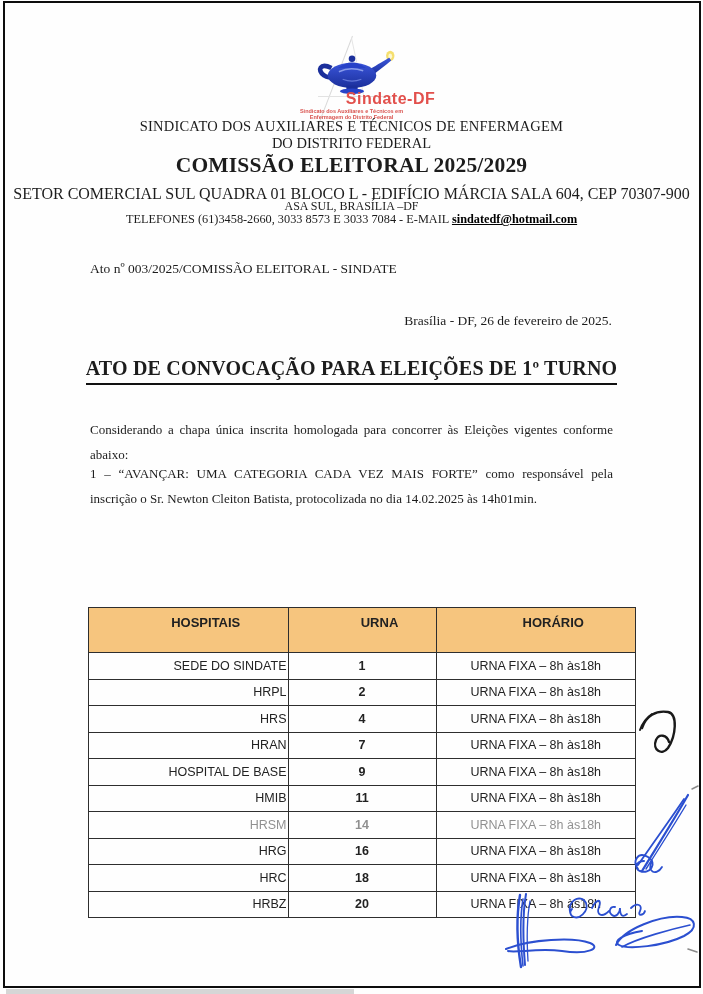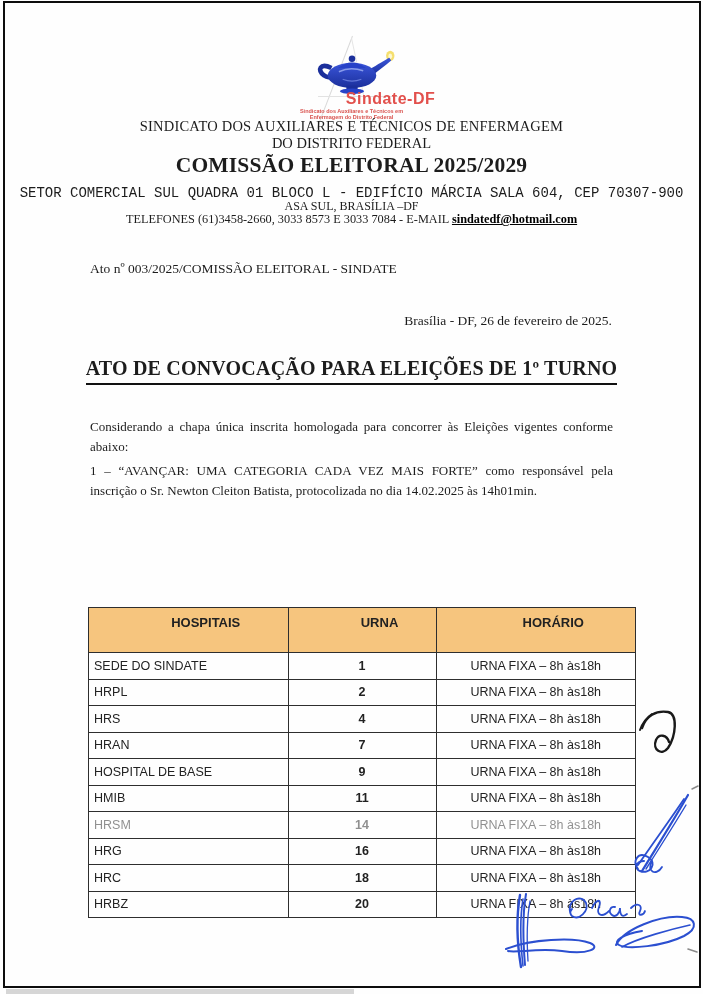--- a/index.html
+++ b/index.html
@@ -23,47 +23,47 @@
   .lamp{position:absolute;left:295px;top:40px;width:114px;height:56px;}
 
   .centered{position:absolute;left:0;width:100%;text-align:center;}
   .brand{top:90px;font-family:"Liberation Sans",sans-serif;font-size:16px;font-weight:bold;
          color:#e2504c;letter-spacing:.5px;padding-left:39px;}
   .tagline{top:108px;font-family:"Liberation Sans",sans-serif;font-size:5.5px;line-height:6px;
            color:#d9534f;filter:blur(.3px);font-weight:bold;}
   .org-line1{top:118px;font-size:14.5px;letter-spacing:.2px;}
   .org-line2{top:135px;font-size:14.5px;}
   .commission{top:153px;font-size:21.5px;font-weight:bold;letter-spacing:.2px;}
-  .addr1{top:185px;font-size:14px;font-family:Liberation Mono, monospace;}
+  .addr1{top:185px;font-size:16px;}
   .addr2{top:199px;font-size:12px;}
   .phones{top:212px;font-size:12.3px;}
   .phones a{color:#000000;text-decoration:underline;font-weight:bold;}
 
   .act-number{position:absolute;left:90px;top:261px;font-size:13.5px;}
   .date-line{position:absolute;left:90px;width:522px;top:313px;text-align:right;font-size:13.5px;}
 
   .doc-title{top:357px;font-size:20px;font-weight:bold;}
   .doc-title span{border-bottom:2.5px solid #111;padding-bottom:4px;letter-spacing:.2px;}
 
   .para{position:absolute;left:90px;width:523px;text-align:justify;
-        font-size:13px;line-height:20px;}
+        font-size:13px;line-height:25px;}
   .p0{top:404px;} .p1{top:448px;} .p2{top:492px;} .p3{top:536px;}
 
   table.votes{
     position:absolute;left:88px;top:607px;width:548px;
     border-collapse:collapse;table-layout:fixed;
     font-family:"Liberation Sans","DejaVu Sans",sans-serif;
   }
   table.votes th,table.votes td{border:1.6px solid #2e2e2e;}
   table.votes th{
     background:#f6c57e;height:36px;vertical-align:top;padding-top:7px;
     font-size:13px;font-weight:bold;color:#222;padding-left:36px;
   }
   table.votes td{height:23.5px;font-size:12.5px;color:#222;}
-  td.c-hosp{text-align:left;padding-left:5px;width:167px;}
+  td.c-hosp{text-align:right;padding-left:5px;width:167px;}
   td.c-urna,th.c-urna{text-align:center;width:110px;}
   td.c-urna{font-weight:bold;}
   td.c-hora,th.c-hora{text-align:center;}
   tr.row-faded{opacity:.5;filter:blur(.45px);}
 
   .sig{position:absolute;}
   .sig-pen-dark{left:636px;top:700px;}
   .sig-blue-right{left:630px;top:783px;}
   .sig-vertical{left:490px;top:893px;}
   .sig-olga{left:557px;top:891px;}

